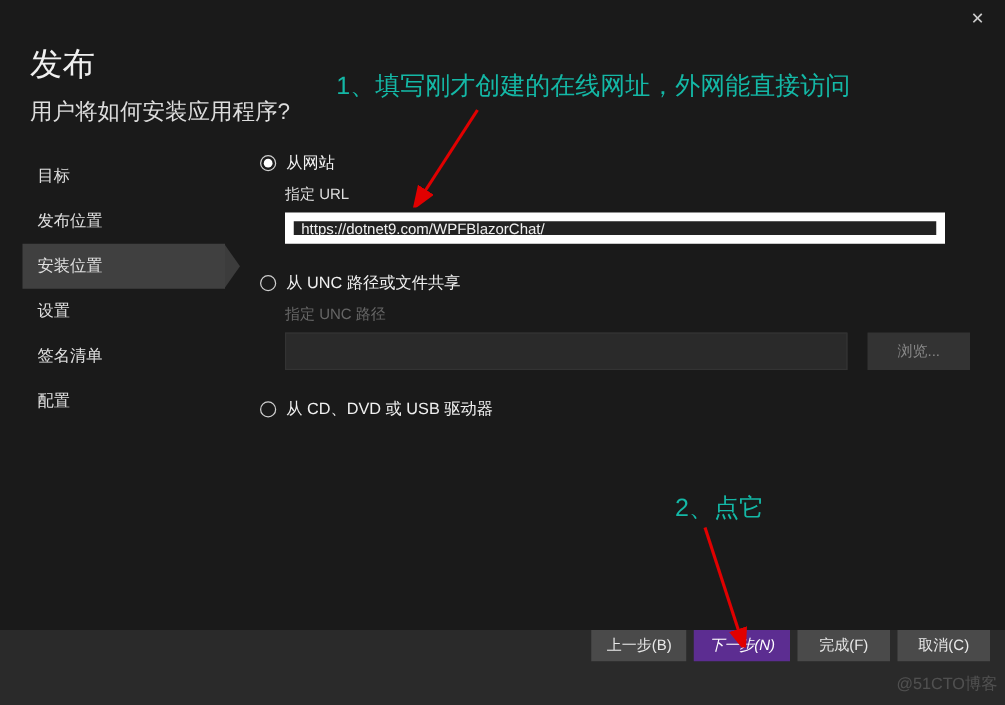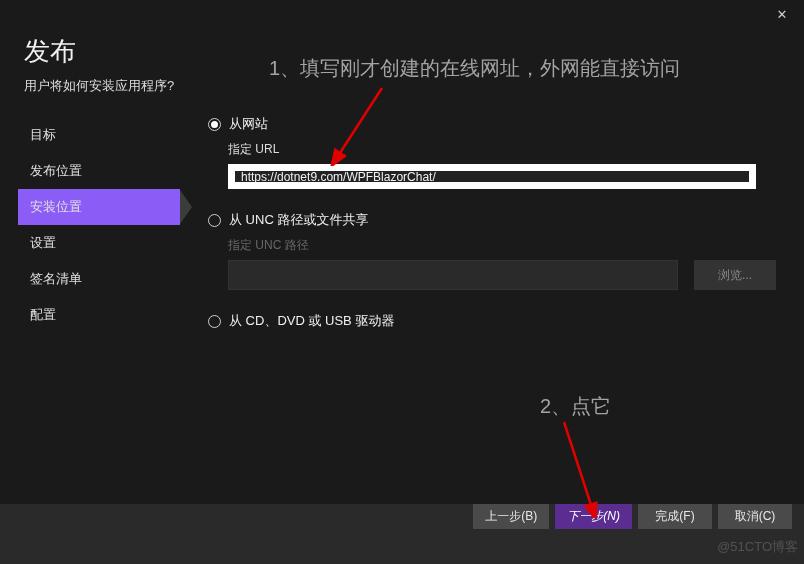--- a/index.html
+++ b/index.html
@@ -15,29 +15,29 @@
     .titlebar {
       height: 28px; display: flex; justify-content: flex-end; align-items: center;
       padding-right: 8px;
     }
     .close-btn {
       font-size: 13px; color: #ccc; width: 28px; height: 20px;
       display: flex; align-items: center; justify-content: center; cursor: pointer;
     }
     .header { padding: 6px 24px 14px 24px; }
     .header h1 { font-size: 26px; font-weight: 400; color: #f0f0f0; margin-bottom: 8px; }
-    .subtitle { font-size: 13px; color: #ddd; }
+    .subtitle { font-size: 18px; color: #ddd; }
     .body { flex: 1; display: flex; }
     .sidebar { width: 180px; padding: 8px 0 0 18px; }
     .sidebar-item {
       padding: 9px 12px; font-size: 13px; color: #e0e0e0;
       cursor: pointer; position: relative;
     }
     .sidebar-item.selected {
-      background: #8b5cf6;
+      background: #404040;
       font-family: Liberation Mono, monospace;
     }
     .sidebar-item.selected::after {
       content: ""; position: absolute; right: -12px; top: 50%;
       transform: translateY(-50%);
       border-left: 12px solid #3c3c3c;
       border-top: 17px solid transparent;
       border-bottom: 17px solid transparent;
     }
     .content { flex: 1; padding: 6px 28px 0 28px; }
@@ -72,21 +72,21 @@
       display: flex; justify-content: flex-end; 
       gap: 6px; padding: 0 12px;
     }
     .footer-btn {
       height: 25px; min-width: 74px; padding: 0 12px;
       background: #4a4a4a; color: #e8e8e8; border: none;
       font-size: 12px; font-family: inherit; cursor: pointer;
     }
     .footer-btn.primary { background: #5c2d91; color: #fff; font-style: italic; }
     
-    .anno { position: absolute; font-size: 20px; color: #a3a3a3; font-weight: 500; pointer-events: none; }
+    .anno { position: absolute; font-size: 20px; color: #14b8a6; font-weight: 500; pointer-events: none; }
     .anno1 { top: 55px; left: 269px; }
     .anno2 { top: 393px; left: 540px; }
     .arrow { position: absolute; pointer-events: none; }
     .watermark {
       position: absolute; right: 6px; bottom: 8px;
       color: rgba(255,255,255,0.18); font-size: 13px; pointer-events: none;
     }
   </style>
 </head>
 <body>

